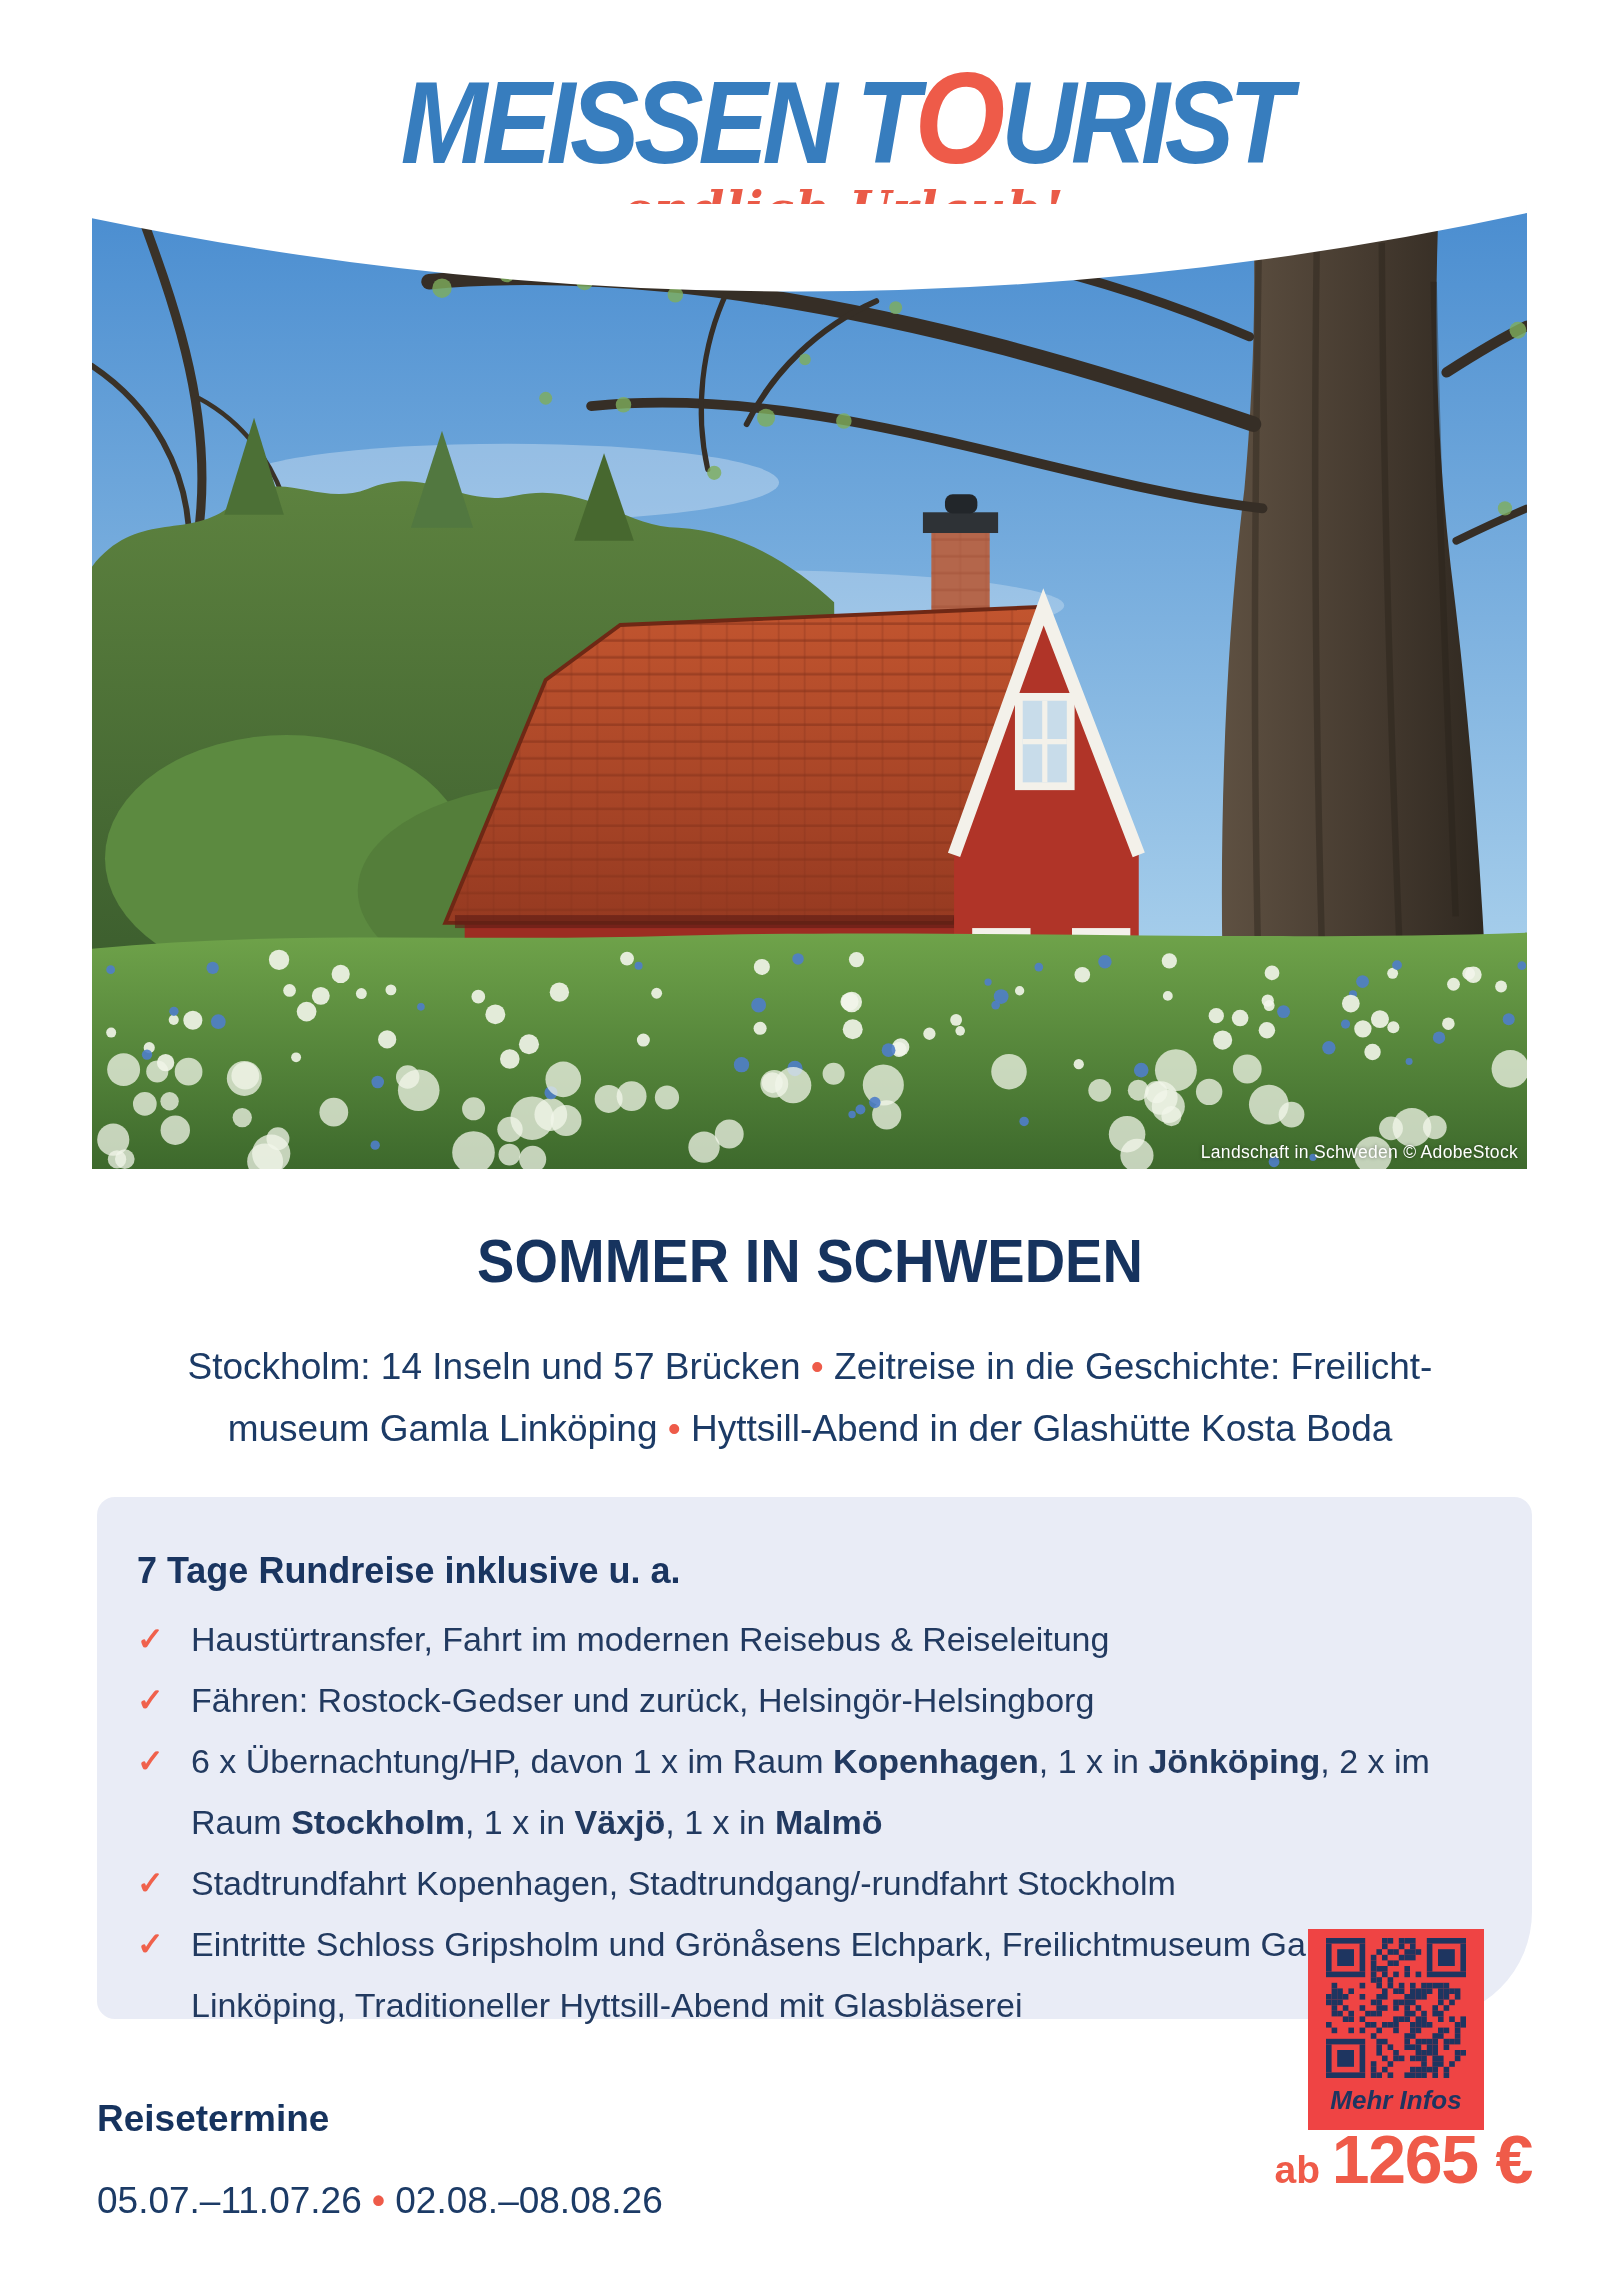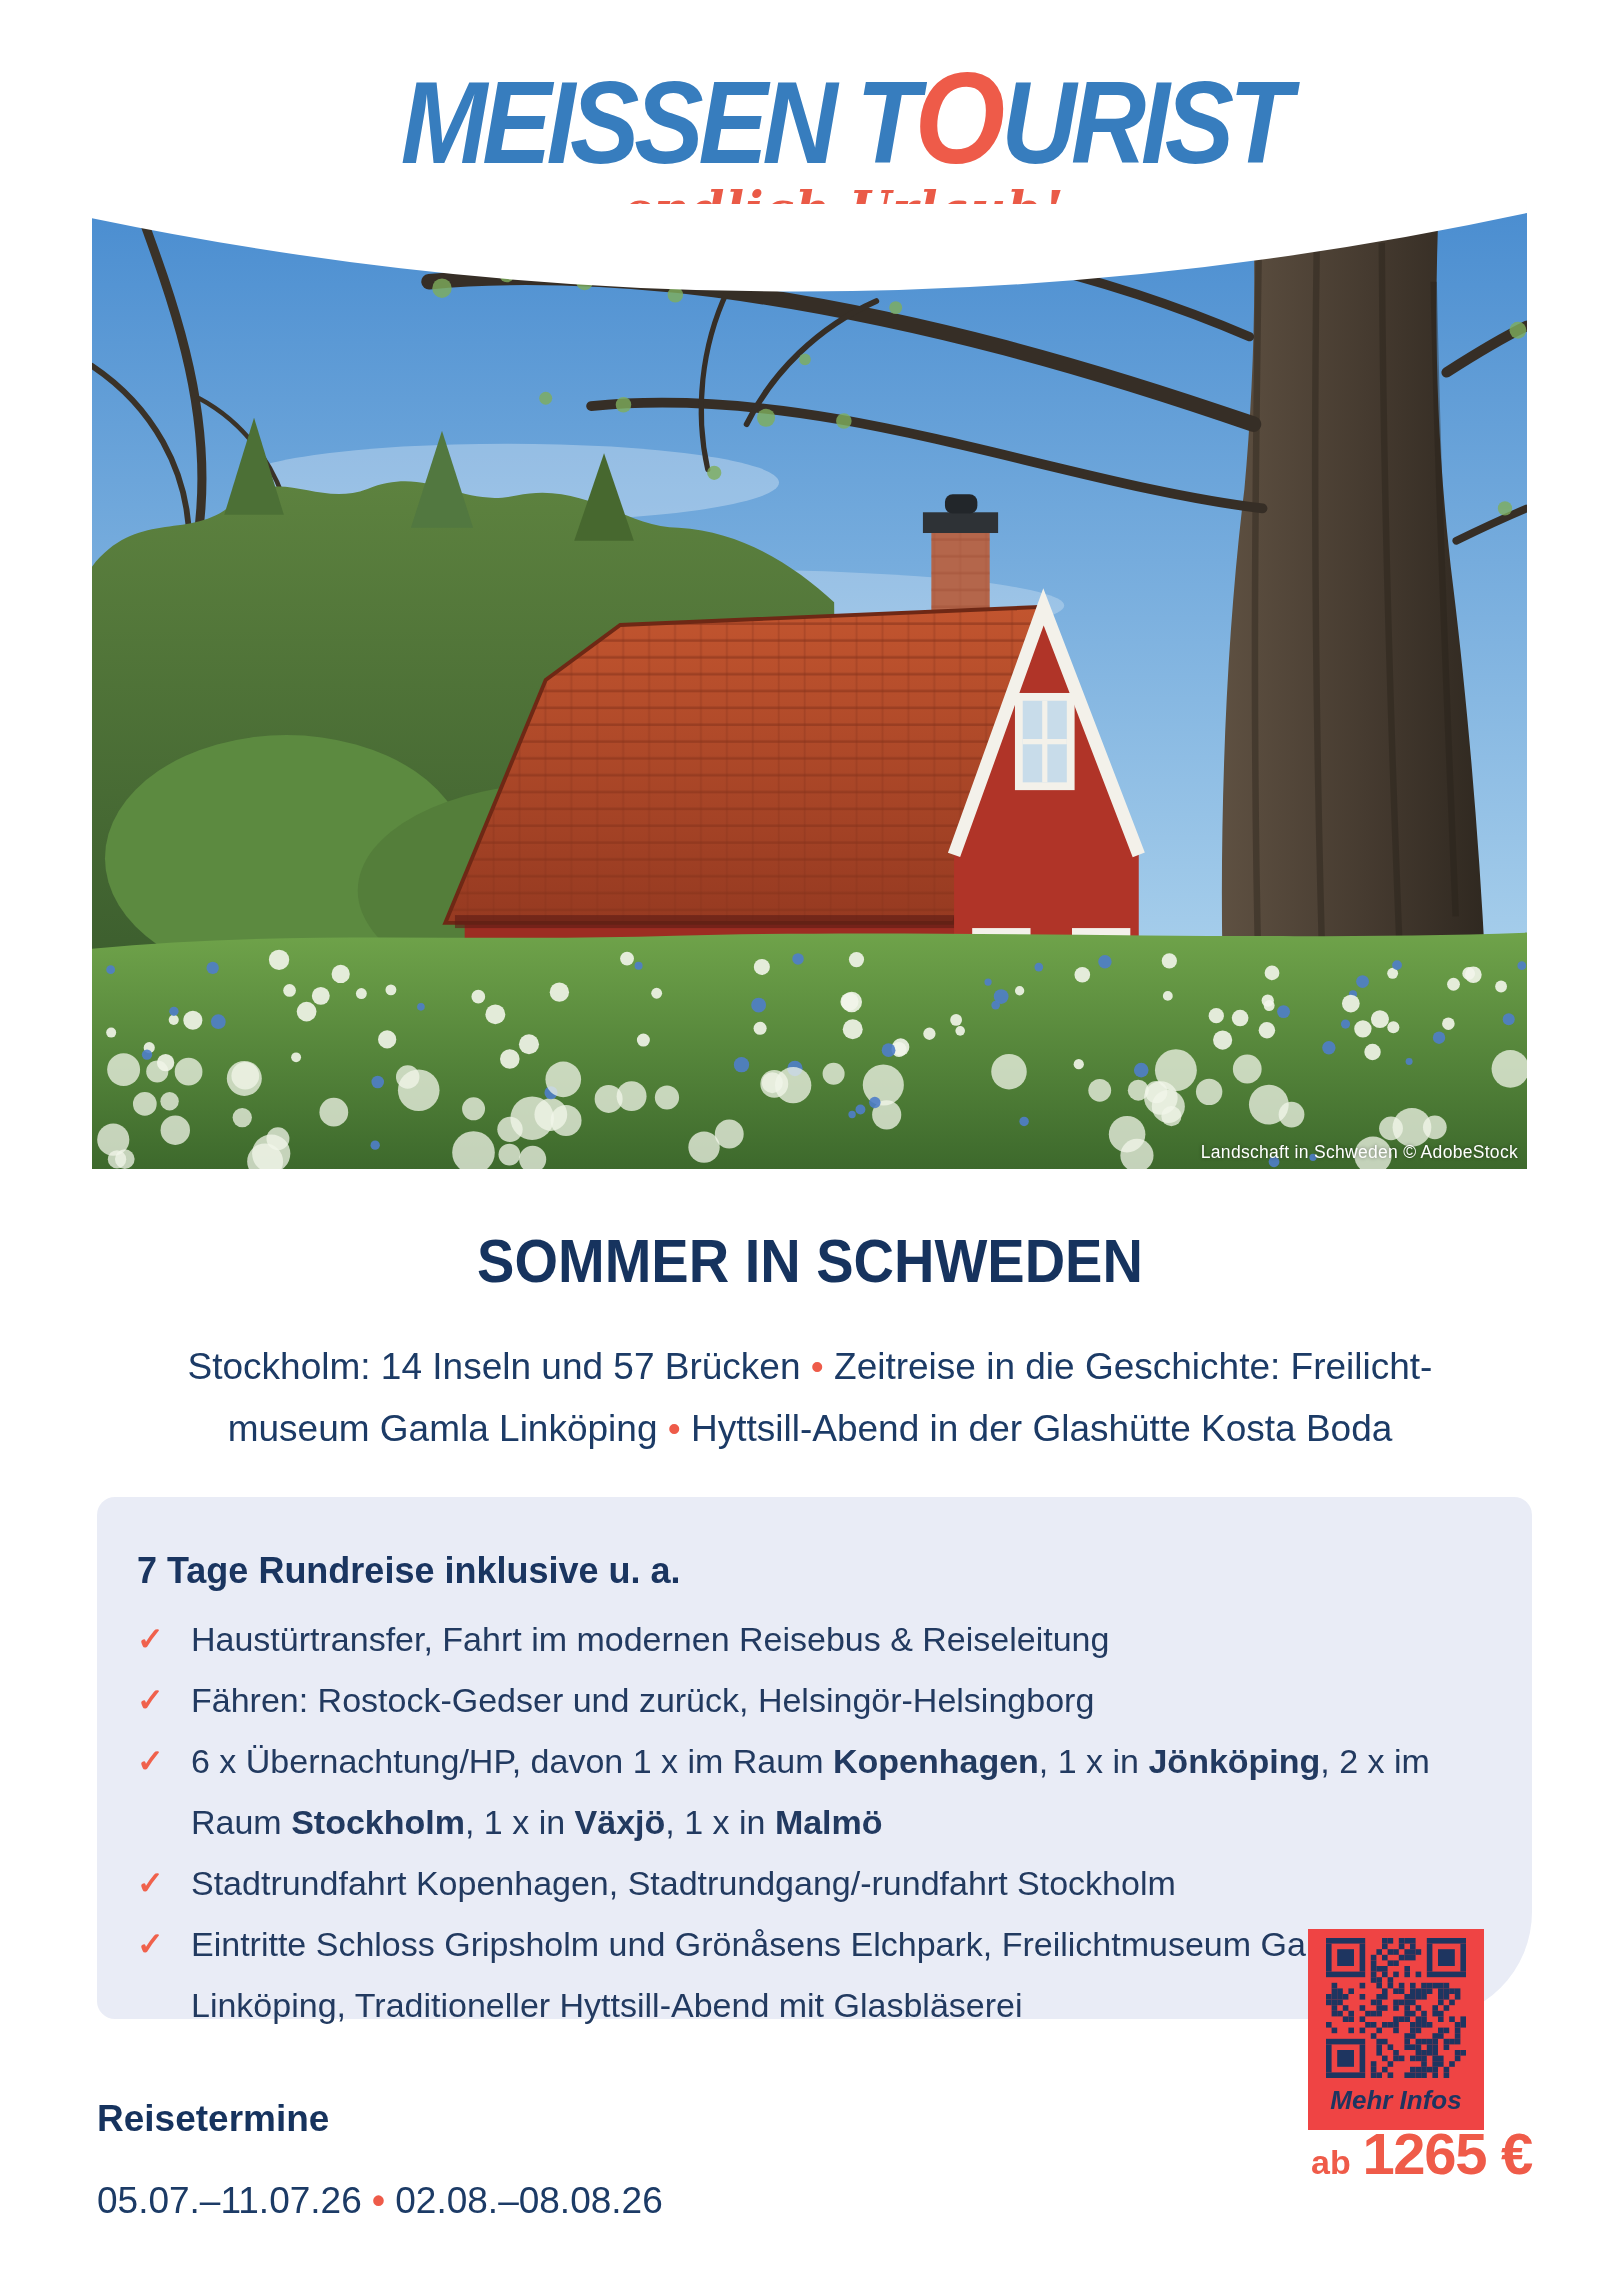--- a/index.html
+++ b/index.html
@@ -45,22 +45,22 @@
   .qr-code{margin:9px auto 0 auto;width:140px;height:140px;display:block;}
   .qr-caption{margin-top:6.5px;font-size:26px;font-weight:bold;font-style:italic;color:#1e3560;}
 
   
   .dates-block{position:absolute;left:97px;top:2098px;}
   .dates-heading{font-size:37px;font-weight:bold;color:#16335e;}
   .dates-line{margin-top:40px;font-size:37px;color:#1c3b66;}
   .dates-line .dot{color:#ee5b49;font-weight:bold;}
   .price-block{position:absolute;right:88px;top:2120px;display:flex;align-items:baseline;
                color:#ef5b49;white-space:nowrap;}
-  .price-prefix{font-size:34px;font-weight:bold;margin-right:11.7px;}
-  .price-value{font-size:58px;font-weight:bold;letter-spacing:-1.3px;}
+  .price-prefix{font-size:39px;font-weight:bold;margin-right:11.7px;}
+  .price-value{font-size:68px;font-weight:bold;letter-spacing:-1.3px;}
 </style>
 </head>
 <body>
 
 <div id="page">
 
   <div class="logo-wrap">
     <div class="logo-text"><span>MEISSEN T</span><span class="logo-o">O</span><span>URIST</span></div>
   </div>
   <div class="tagline">… endlich Urlaub!</div>

